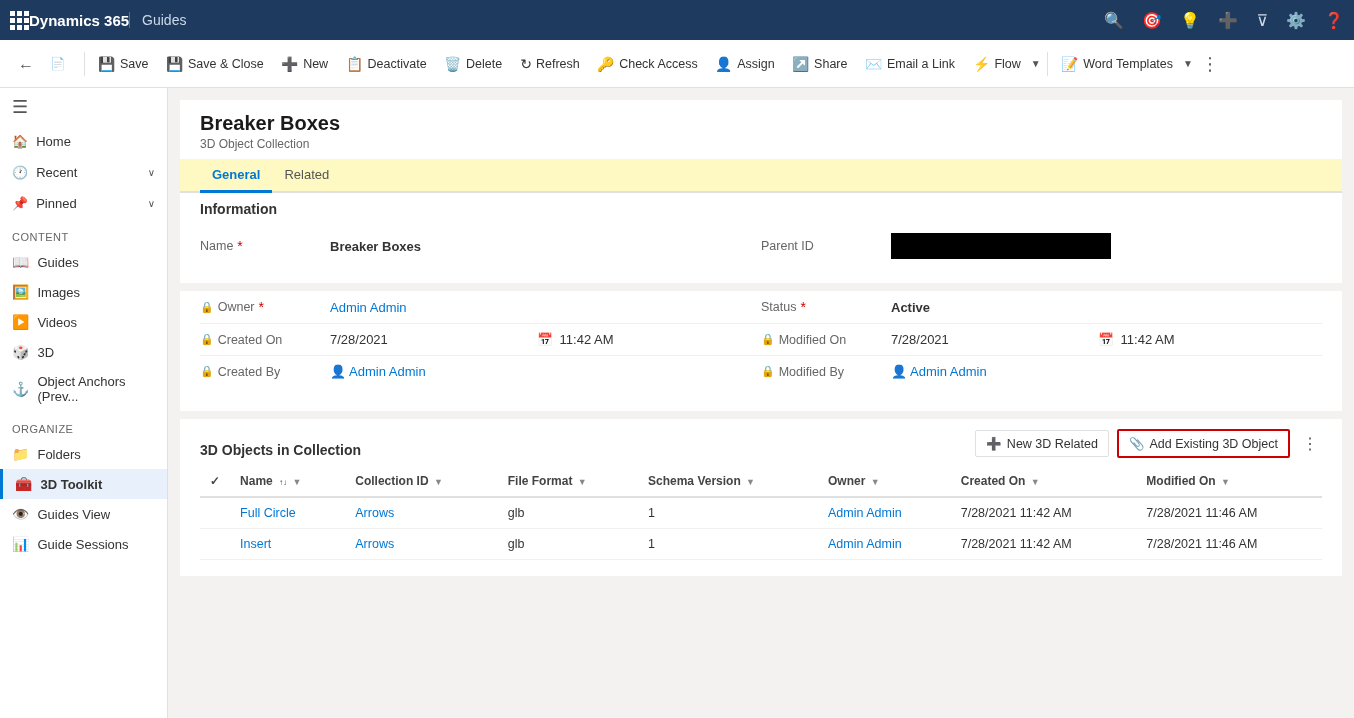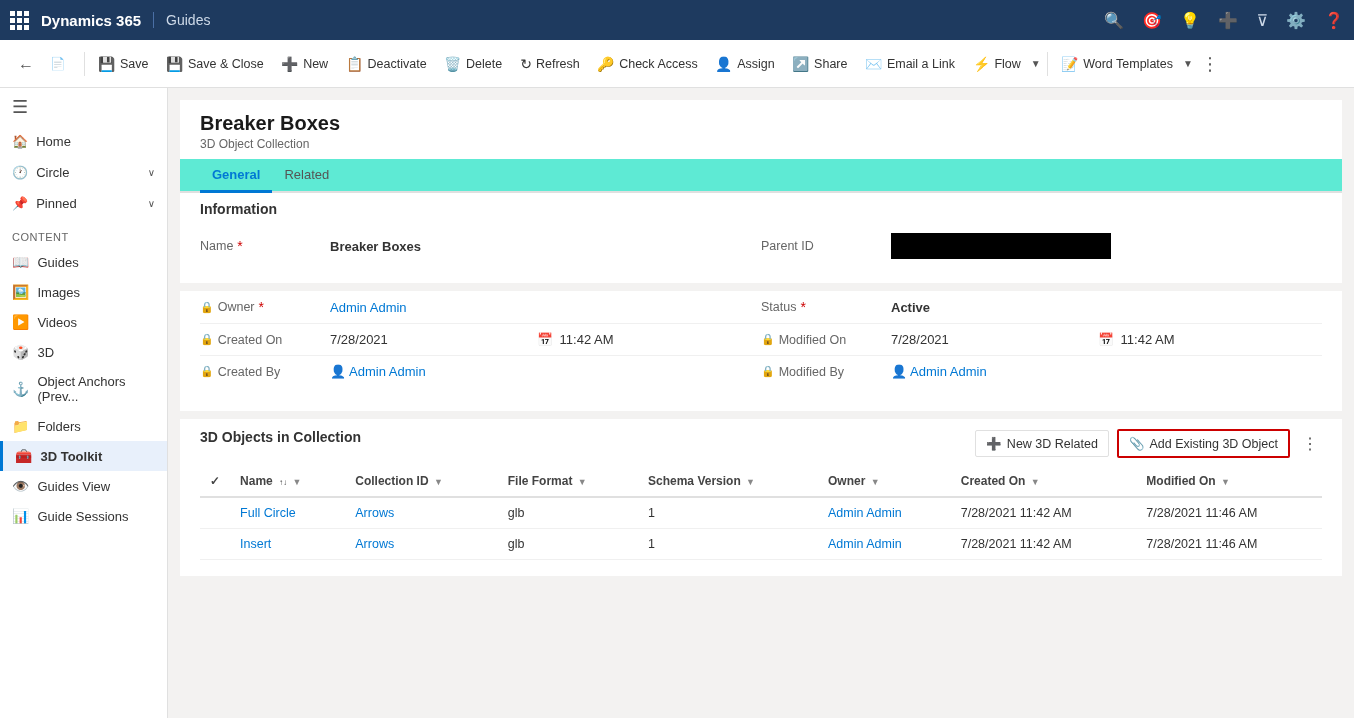--- a/index.html
+++ b/index.html
@@ -1,19 +1,19 @@
 <!DOCTYPE html>
 <html><head>
   <meta charset="utf-8">
   <style>
     * { box-sizing: border-box; margin: 0; padding: 0; }
     body { font-family: 'Segoe UI', Arial, sans-serif; font-size: 13px; color: #333; background: #f3f2f1; display: flex; flex-direction: column; height: 100vh; overflow: hidden; }
 
     
-    .top-nav { background: #1e3a5f; color: #fff; height: 40px; display: flex; align-items: center; padding: 8px 10px; gap: 12px; flex-shrink: 0; }
+    .top-nav { background: #1e3a5f; color: #fff; height: 40px; display: flex; align-items: center; padding: 8px 10px; flex-shrink: 0; }
     .top-nav-grid { display: flex; align-items: center; gap: 10px; cursor: pointer; }
     .grid-icon { display: grid; grid-template-columns: repeat(3,5px); gap: 2px; }
     .grid-icon span { width: 5px; height: 5px; background: #fff; display: block; }
     .app-name { font-size: 15px; font-weight: 600; color: #fff; }
     .app-module { font-size: 14px; color: #cdd9e8; border-left: 1px solid #4a6fa5; padding-left: 12px; }
     .top-nav-right { margin-left: auto; display: flex; align-items: center; gap: 18px; }
     .top-nav-right span { color: #cdd9e8; cursor: pointer; font-size: 16px; }
 
     
     .toolbar { background: #fff; border-bottom: 1px solid #e0e0e0; height: 48px; display: flex; align-items: center; padding: 0 10px; gap: 2px; flex-shrink: 0; }
@@ -42,21 +42,21 @@
     
     .content-area { flex: 1; overflow-y: auto; background: #f3f2f1; padding: 0; }
     .content-inner { background: #fff; margin: 12px; }
 
     
     .page-header { padding: 12px 20px 0; background: #fff; }
     .page-title { font-size: 20px; font-weight: 700; color: #1a1a1a; }
     .page-subtitle { font-size: 12px; color: #666; margin-top: 2px; }
 
     
-    .tabs { display: flex; gap: 0; padding: 0 20px; background: #5eead4; border-bottom: 2px solid #e0e0e0; margin-top: 8px; }
+    .tabs { display: flex; gap: 0; padding: 0 20px; background: #fef9c3; border-bottom: 2px solid #e0e0e0; margin-top: 8px; }
     .tab { padding: 8px 12px; cursor: pointer; font-size: 13px; color: #555; border-bottom: 3px solid transparent; margin-bottom: -2px; }
     .tab.active { color: #0078d4; border-bottom: 3px solid #0078d4; font-weight: 600; }
 
     
     .form-section { background: #fff; margin: 0; padding: 0 20px 16px; }
     .section-title { font-size: 14px; font-weight: 600; color: #333; padding: 8px 0 8px; }
     .form-row { display: flex; align-items: center; padding: 8px 0; border-bottom: 1px solid #f0f0f0; }
     .form-row:last-child { border-bottom: none; }
     .form-field { display: flex; align-items: center; flex: 1; min-width: 0; }
     .field-label { font-size: 12.5px; color: #666; width: 130px; flex-shrink: 0; display: flex; align-items: center; gap: 4px; }
@@ -66,21 +66,21 @@
     .field-value.link { color: #0078d4; cursor: pointer; }
     .field-value.black-box { background: #000; width: 220px; height: 26px; display: block; }
     .lock-icon { font-size: 11px; color: #888; }
     .calendar-icon { font-size: 13px; color: #666; margin: 0 6px; }
 
     
     .divider-section { background: #fff; border-top: 8px solid #f3f2f1; }
 
     
     .subgrid-section { background: #fff; padding: 0 20px 16px; margin-top: 8px; }
-    .subgrid-header { display: flex; align-items: flex-start; padding: 10px 0 8px; }
+    .subgrid-header { display: flex; align-items: flex-end; padding: 10px 0 8px; }
     .subgrid-title { font-size: 14px; font-weight: 600; color: #333; }
     .subgrid-toolbar { margin-left: auto; display: flex; align-items: center; gap: 8px; }
     .subgrid-btn { display: flex; align-items: center; gap: 5px; padding: 5px 10px; border: 1px solid #e0e0e0; background: #fff; cursor: pointer; font-size: 12.5px; color: #333; border-radius: 2px; }
     .subgrid-btn.highlighted { border: 2px solid #c00; color: #333; }
     .subgrid-more { background: none; border: none; cursor: pointer; font-size: 16px; color: #555; padding: 4px; }
 
     
     .data-table { width: 100%; border-collapse: collapse; }
     .data-table th { font-size: 12px; font-weight: 600; color: #444; padding: 8px 10px; border-bottom: 2px solid #e0e0e0; text-align: left; white-space: nowrap; background: #fff; }
     .data-table th .sort-icons { display: inline-flex; flex-direction: column; margin-left: 3px; font-size: 8px; line-height: 1; }
@@ -188,21 +188,21 @@
 <div class="main-layout">
 
   <div class="sidebar">
     <div class="hamburger">☰</div>
     <div class="sidebar-top-item">
       <span class="s-icon">🏠</span>
       <span>Home</span>
     </div>
     <div class="sidebar-top-item">
       <span class="s-icon">🕐</span>
-      <span>Circle</span>
+      <span>Recent</span>
       <span class="sidebar-item-expand">∨</span>
     </div>
     <div class="sidebar-top-item">
       <span class="s-icon">📌</span>
       <span>Pinned</span>
       <span class="sidebar-item-expand">∨</span>
     </div>
 
     <div class="sidebar-section-label">Content</div>
     <div class="sidebar-item">
@@ -219,20 +219,21 @@
     </div>
     <div class="sidebar-item">
       <span class="s-icon">🎲</span>
       <span>3D</span>
     </div>
     <div class="sidebar-item">
       <span class="s-icon">⚓</span>
       <span>Object Anchors (Prev...</span>
     </div>
 
+    <div class="sidebar-section-label">Organize</div>
     <div class="sidebar-item">
       <span class="s-icon">📁</span>
       <span>Folders</span>
     </div>
     <div class="sidebar-item active">
       <span class="s-icon">🧰</span>
       <span>3D Toolkit</span>
     </div>
     <div class="sidebar-item">
       <span class="s-icon">👁️</span>

